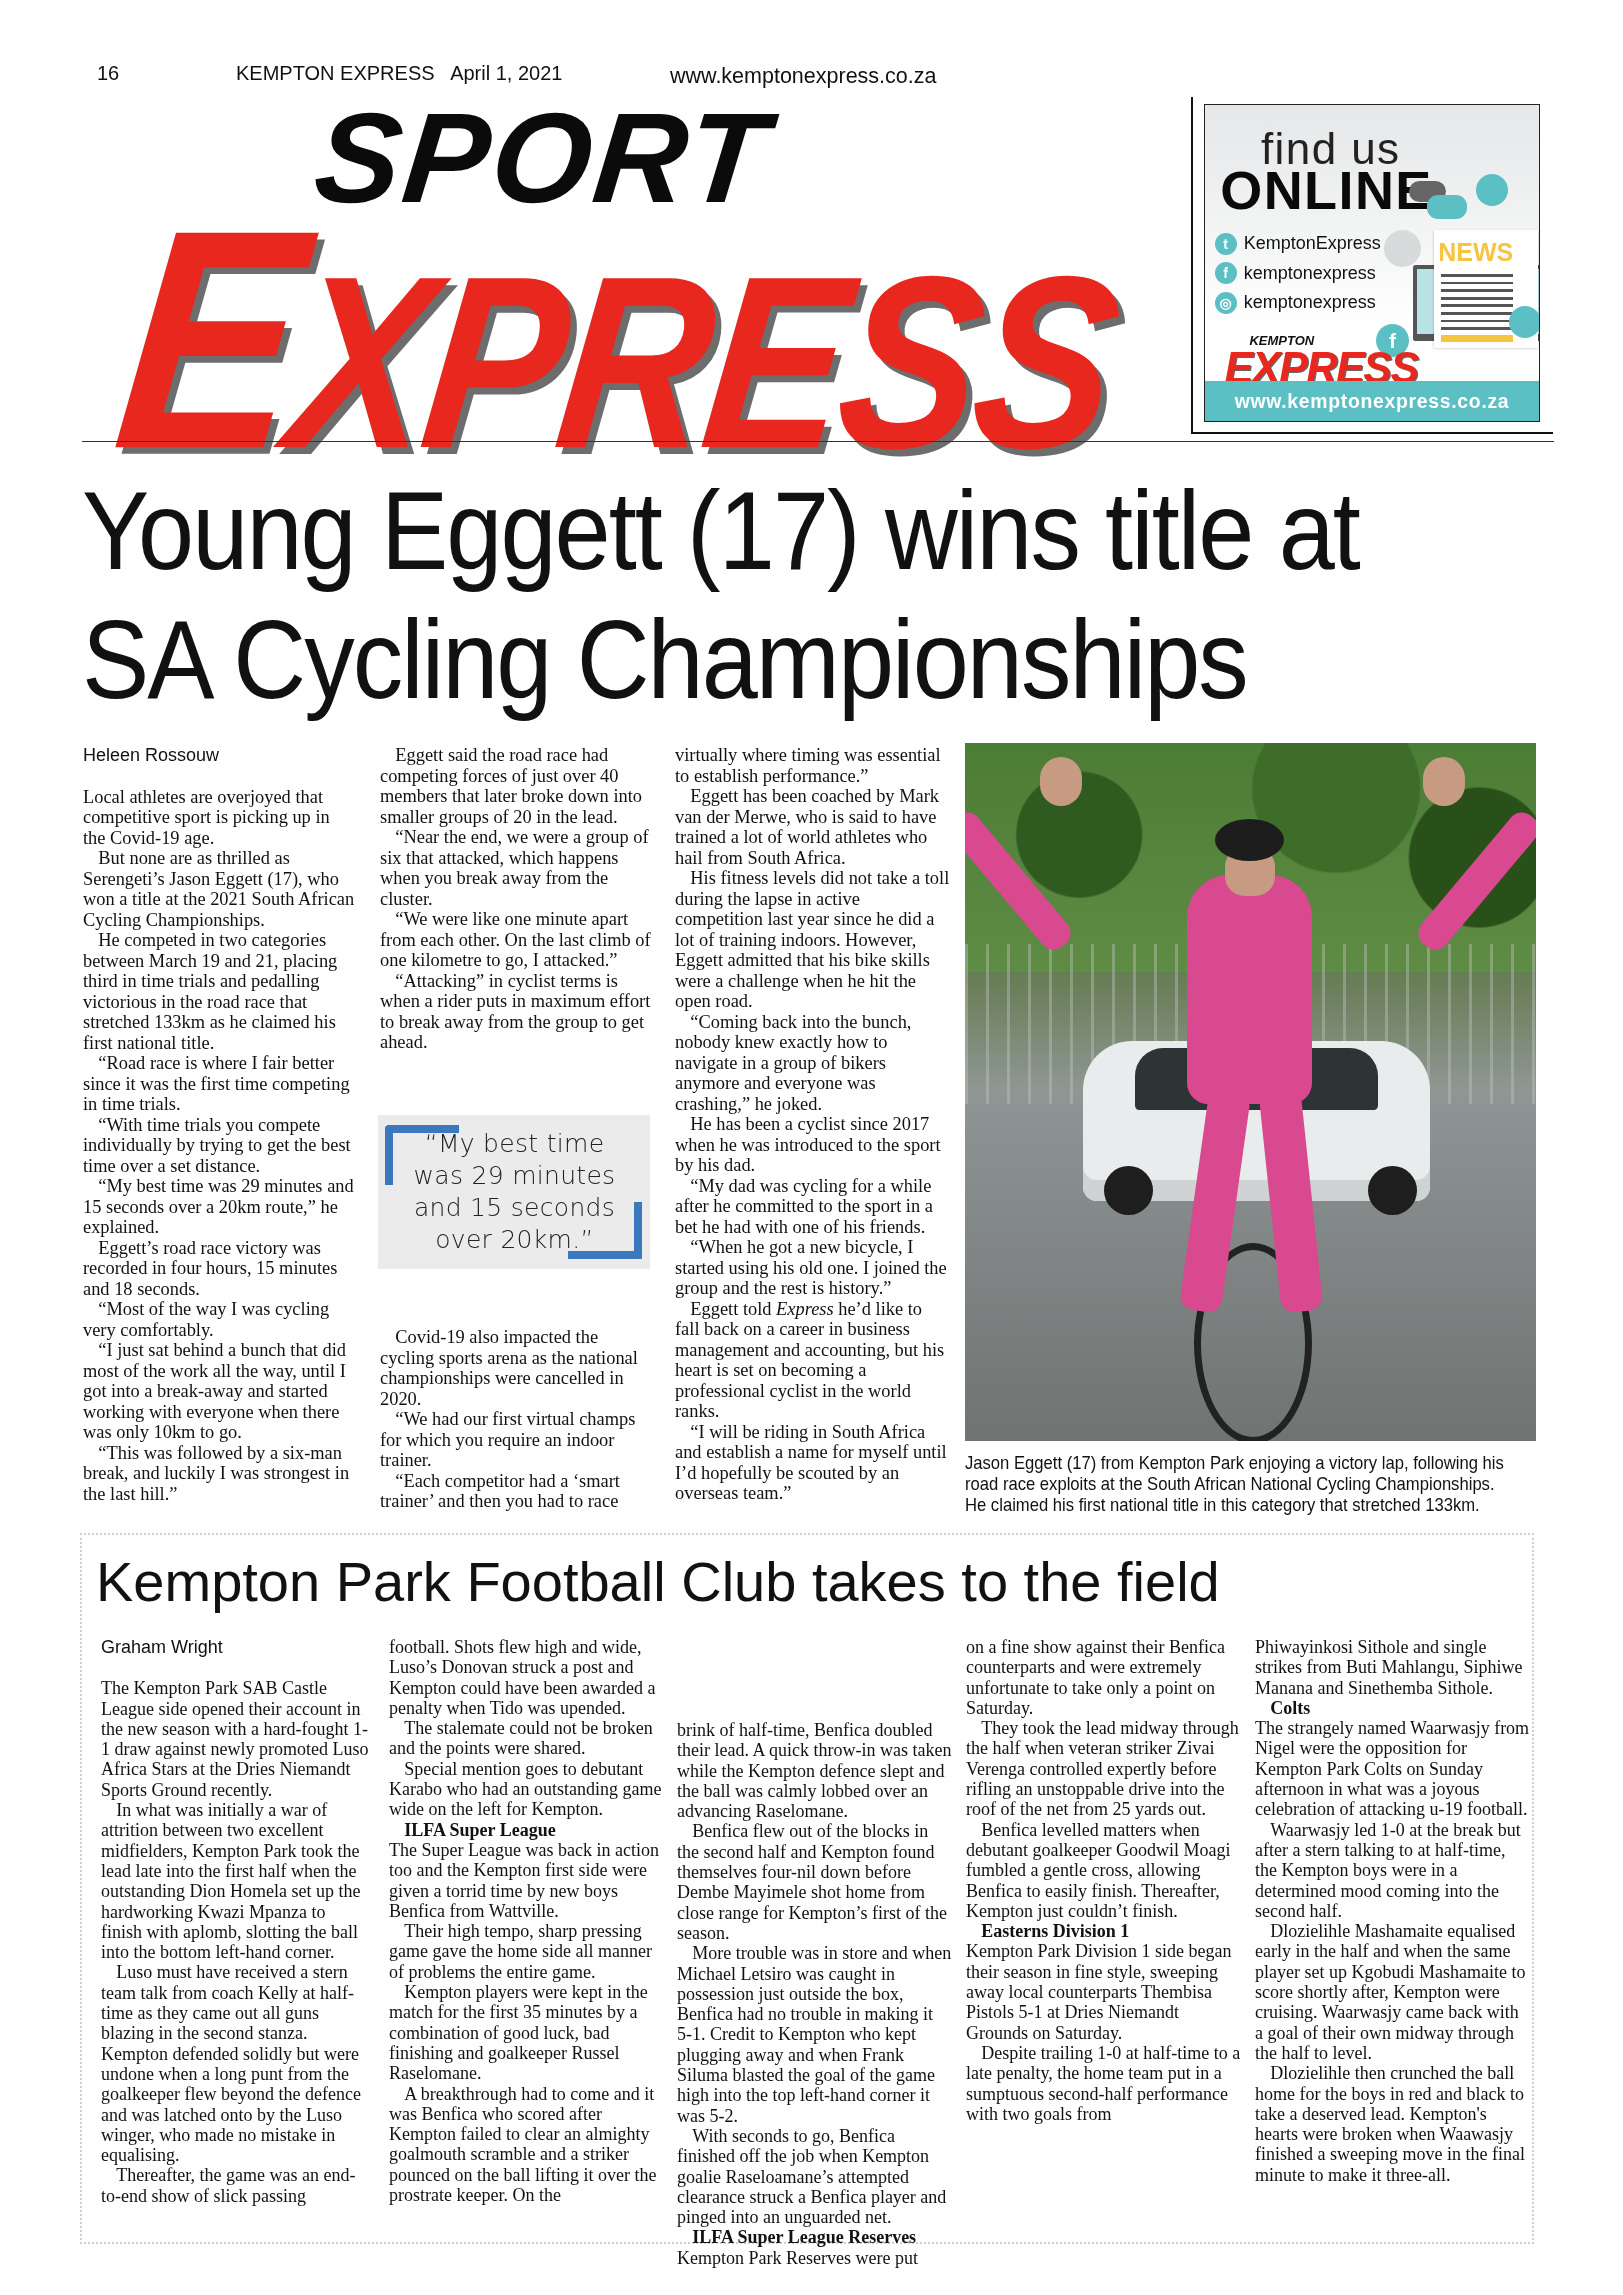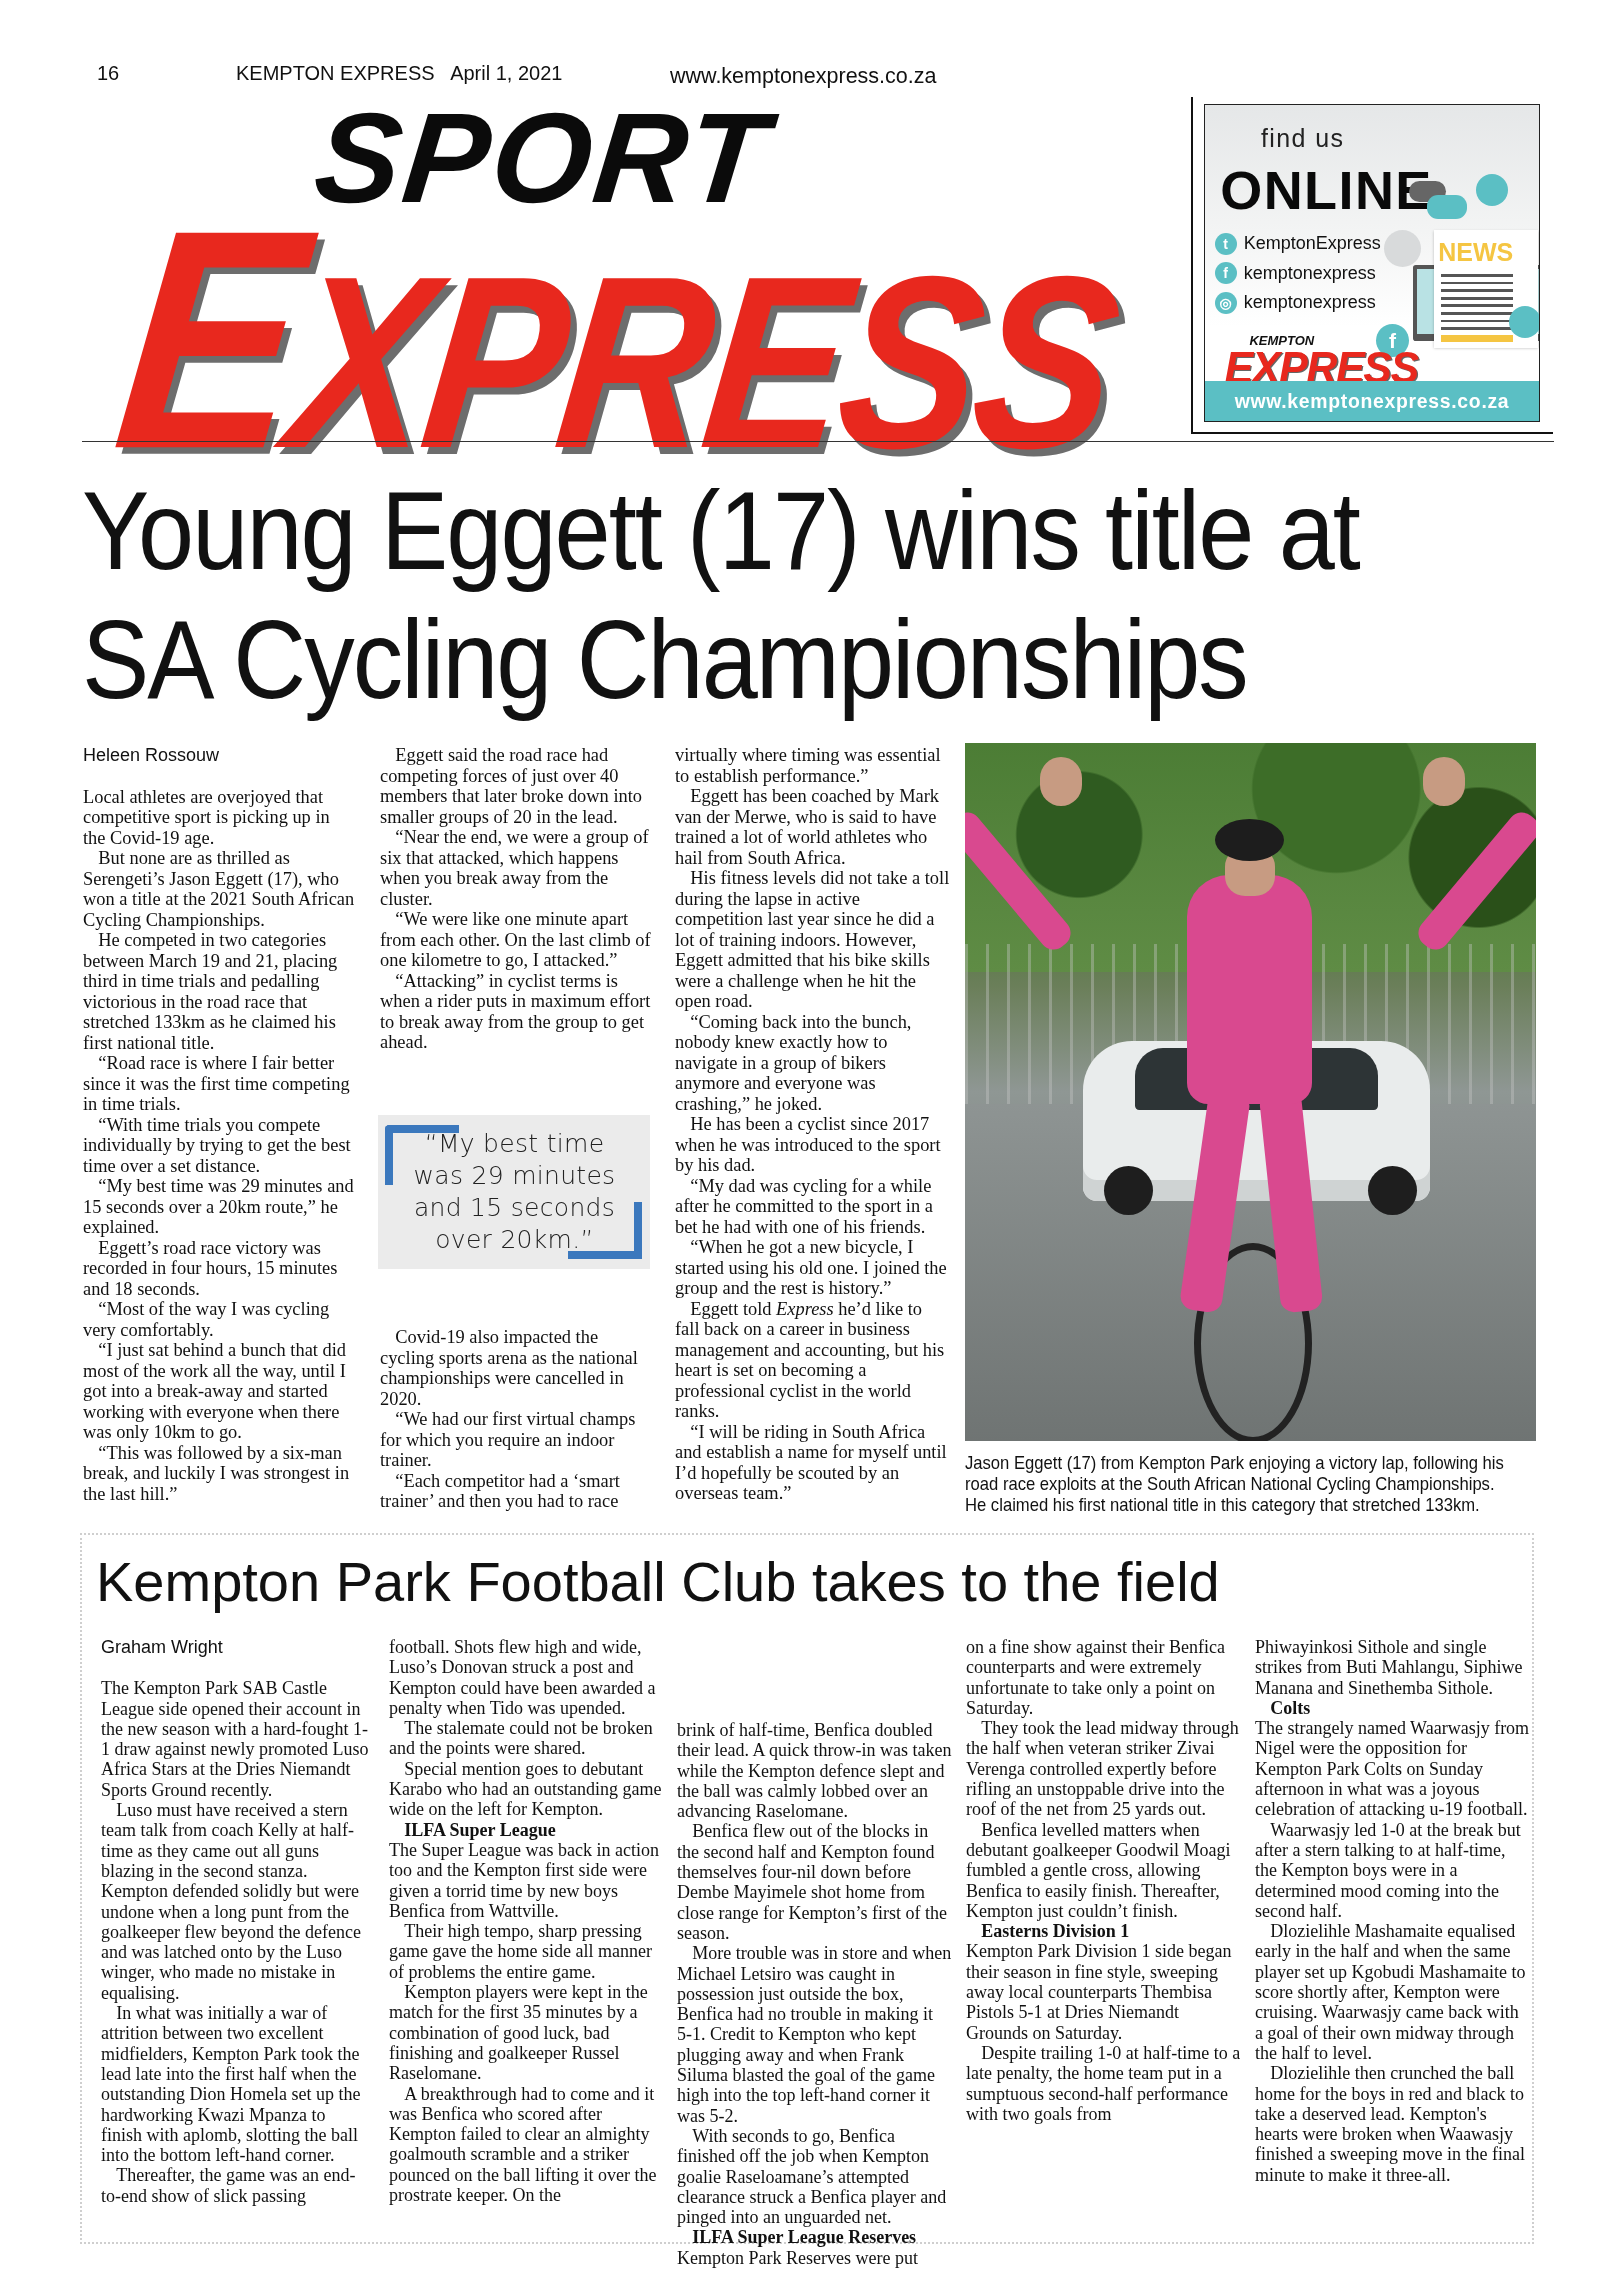--- a/index.html
+++ b/index.html
@@ -13,21 +13,21 @@
 
   
   .masthead { position: absolute; left: 142px; top: 94px; width: 1006px; height: 347px; }
   .mast-sport { position: absolute; left: 174px; top: 0; font-family: "Liberation Sans", sans-serif; font-weight: 900; font-style: italic; font-size: 128px; letter-spacing: 2.8px; color: #0b0b0b; line-height: 1; transform: skewX(-6deg); }
   .mast-express { position: absolute; left: 0; top: 90px; font-family: "Liberation Sans", sans-serif; font-weight: 900; font-style: italic; font-size: 208px; letter-spacing: -4.2px; color: #e8281e; line-height: 1; transform: scaleY(1.18) skewX(-8deg); transform-origin: left top; text-shadow: 7px 5.6px 0 #6d6d6d; }
   .mast-express .big-e { font-size: 264px; }
 
   
   .ad-frame { position: absolute; left: 1191px; top: 97px; width: 362px; height: 337px; border-left: 2.1px solid #111; border-bottom: 2.1px solid #111; }
   .ad-inner { position: absolute; left: 1204px; top: 104px; width: 336px; height: 318px; border: 1.4px solid #222; background: linear-gradient(180deg, #e5e7e8 0%, #f3f4f4 40%, #ffffff 70%); overflow: hidden; }
-  .ad-find { position: absolute; left: 56px; top: 19.4px; font-family: "Liberation Sans", sans-serif; font-size: 25px; color: #222; letter-spacing: 1.4px; }
+  .ad-find { position: absolute; left: 56px; top: 19.4px; font-family: "Liberation Sans", sans-serif; font-size: 44px; color: #222; letter-spacing: 1.4px; }
   .ad-online { position: absolute; left: 15.3px; top: 54px; font-family: "Liberation Sans", sans-serif; font-weight: 900; font-size: 54px; color: #0a0a0a; letter-spacing: 1.4px; }
   .ad-social { position: absolute; left: 9.7px; top: 124px; }
   .ad-social-row { display: flex; align-items: center; height: 29px; margin-bottom: 0.7px; }
   .ad-social-icon { width: 22px; height: 22px; border-radius: 50%; background: #5bbfc4; color: #fff; font-family: "Liberation Sans", sans-serif; font-weight: bold; font-size: 14px; display: flex; align-items: center; justify-content: center; margin-right: 7px; }
   .ad-social-text { font-family: "Liberation Sans", sans-serif; font-size: 18px; color: #111; }
   .ad-logo { position: absolute; left: 19.4px; top: 228px; }
   .ad-logo-kempton { position: absolute; left: 25px; top: 0; font-family: "Liberation Sans", sans-serif; font-weight: 900; font-style: italic; font-size: 13px; color: #111; }
   .ad-logo-express { position: absolute; left: 0; top: 9.7px; font-family: "Liberation Sans", sans-serif; font-weight: 900; font-style: italic; font-size: 43px; color: #e8281e; letter-spacing: -1.4px; transform: scaleY(1.05); text-shadow: 1.4px 1.4px 0 #666; }
   .ad-laptop { position: absolute; left: 208px; top: 160px; width: 132px; height: 76px; border: 4.2px solid #555; border-bottom-width: 7px; background: #b9e2e4; border-radius: 2.8px; }
   .ad-news { position: absolute; left: 229px; top: 125px; width: 104px; height: 118px; background: #fff; box-shadow: 0 1.4px 2.8px rgba(0,0,0,0.25); }
@@ -220,22 +220,22 @@
 </div>
 <div class="caption">Jason Eggett (17) from Kempton Park enjoying a victory lap, following his road race exploits at the South African National Cycling Championships. He claimed his first national title in this category that stretched 133km.</div>
 
 <div class="story2-box"></div>
 <div class="story2-title">Kempton Park Football Club takes to the field</div>
 
 <div class="story2">
   <div class="col s1">
     <span class="byline">Graham Wright</span>
     <p class="noind">The Kempton Park SAB Castle League side opened their account in the new season with a hard-fought 1-1 draw against newly promoted Luso Africa Stars at the Dries Niemandt Sports Ground recently.</p>
+    <p>In what was initially a war of attrition between two excellent midfielders, Kempton Park took the lead late into the first half when the outstanding Dion Homela set up the hardworking Kwazi Mpanza to finish with aplomb, slotting the ball into the bottom left-hand corner.</p>
     <p>Luso must have received a stern team talk from coach Kelly at half-time as they came out all guns blazing in the second stanza. Kempton defended solidly but were undone when a long punt from the goalkeeper flew beyond the defence and was latched onto by the Luso winger, who made no mistake in equalising.</p>
-    <p>In what was initially a war of attrition between two excellent midfielders, Kempton Park took the lead late into the first half when the outstanding Dion Homela set up the hardworking Kwazi Mpanza to finish with aplomb, slotting the ball into the bottom left-hand corner.</p>
     <p>Thereafter, the game was an end-to-end show of slick passing</p>
   </div>
   <div class="col s2">
     <p class="noind">football. Shots flew high and wide, Luso’s Donovan struck a post and Kempton could have been awarded a penalty when Tido was upended.</p>
     <p>The stalemate could not be broken and the points were shared.</p>
     <p>Special mention goes to debutant Karabo who had an outstanding game wide on the left for Kempton.</p>
     <p class="subhead">ILFA Super League</p>
     <p class="noind">The Super League was back in action too and the Kempton first side were given a torrid time by new boys Benfica from Wattville.</p>
     <p>Their high tempo, sharp pressing game gave the home side all manner of problems the entire game.</p>
     <p>Kempton players were kept in the match for the first 35 minutes by a combination of good luck, bad finishing and goalkeeper Russel Raselomane.</p>

